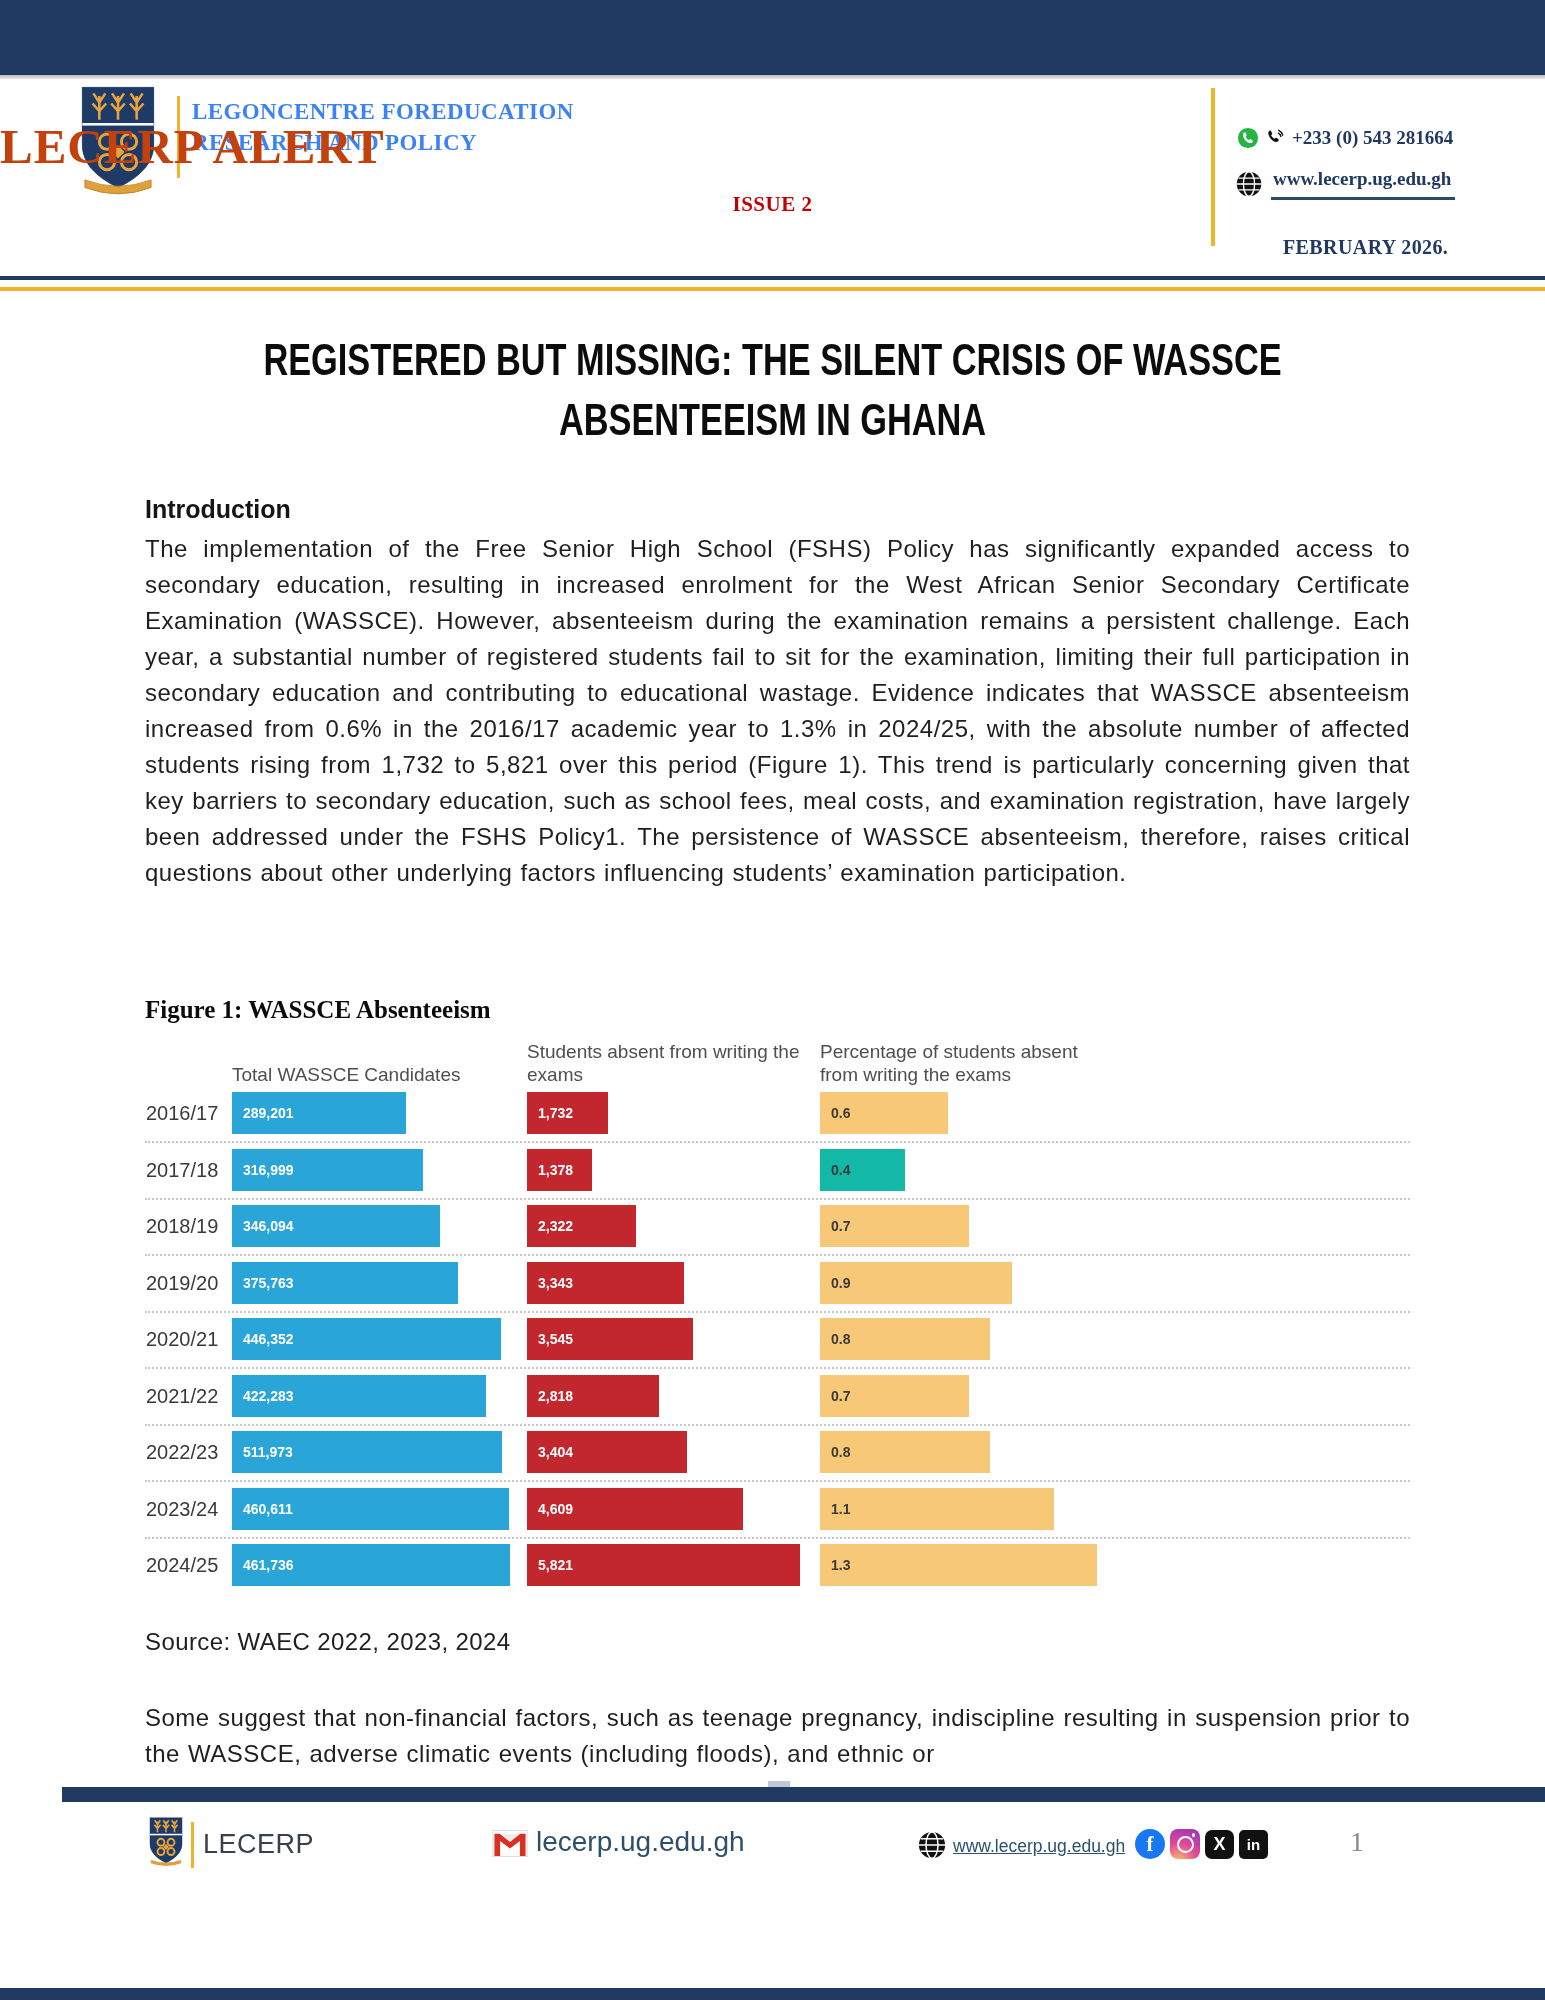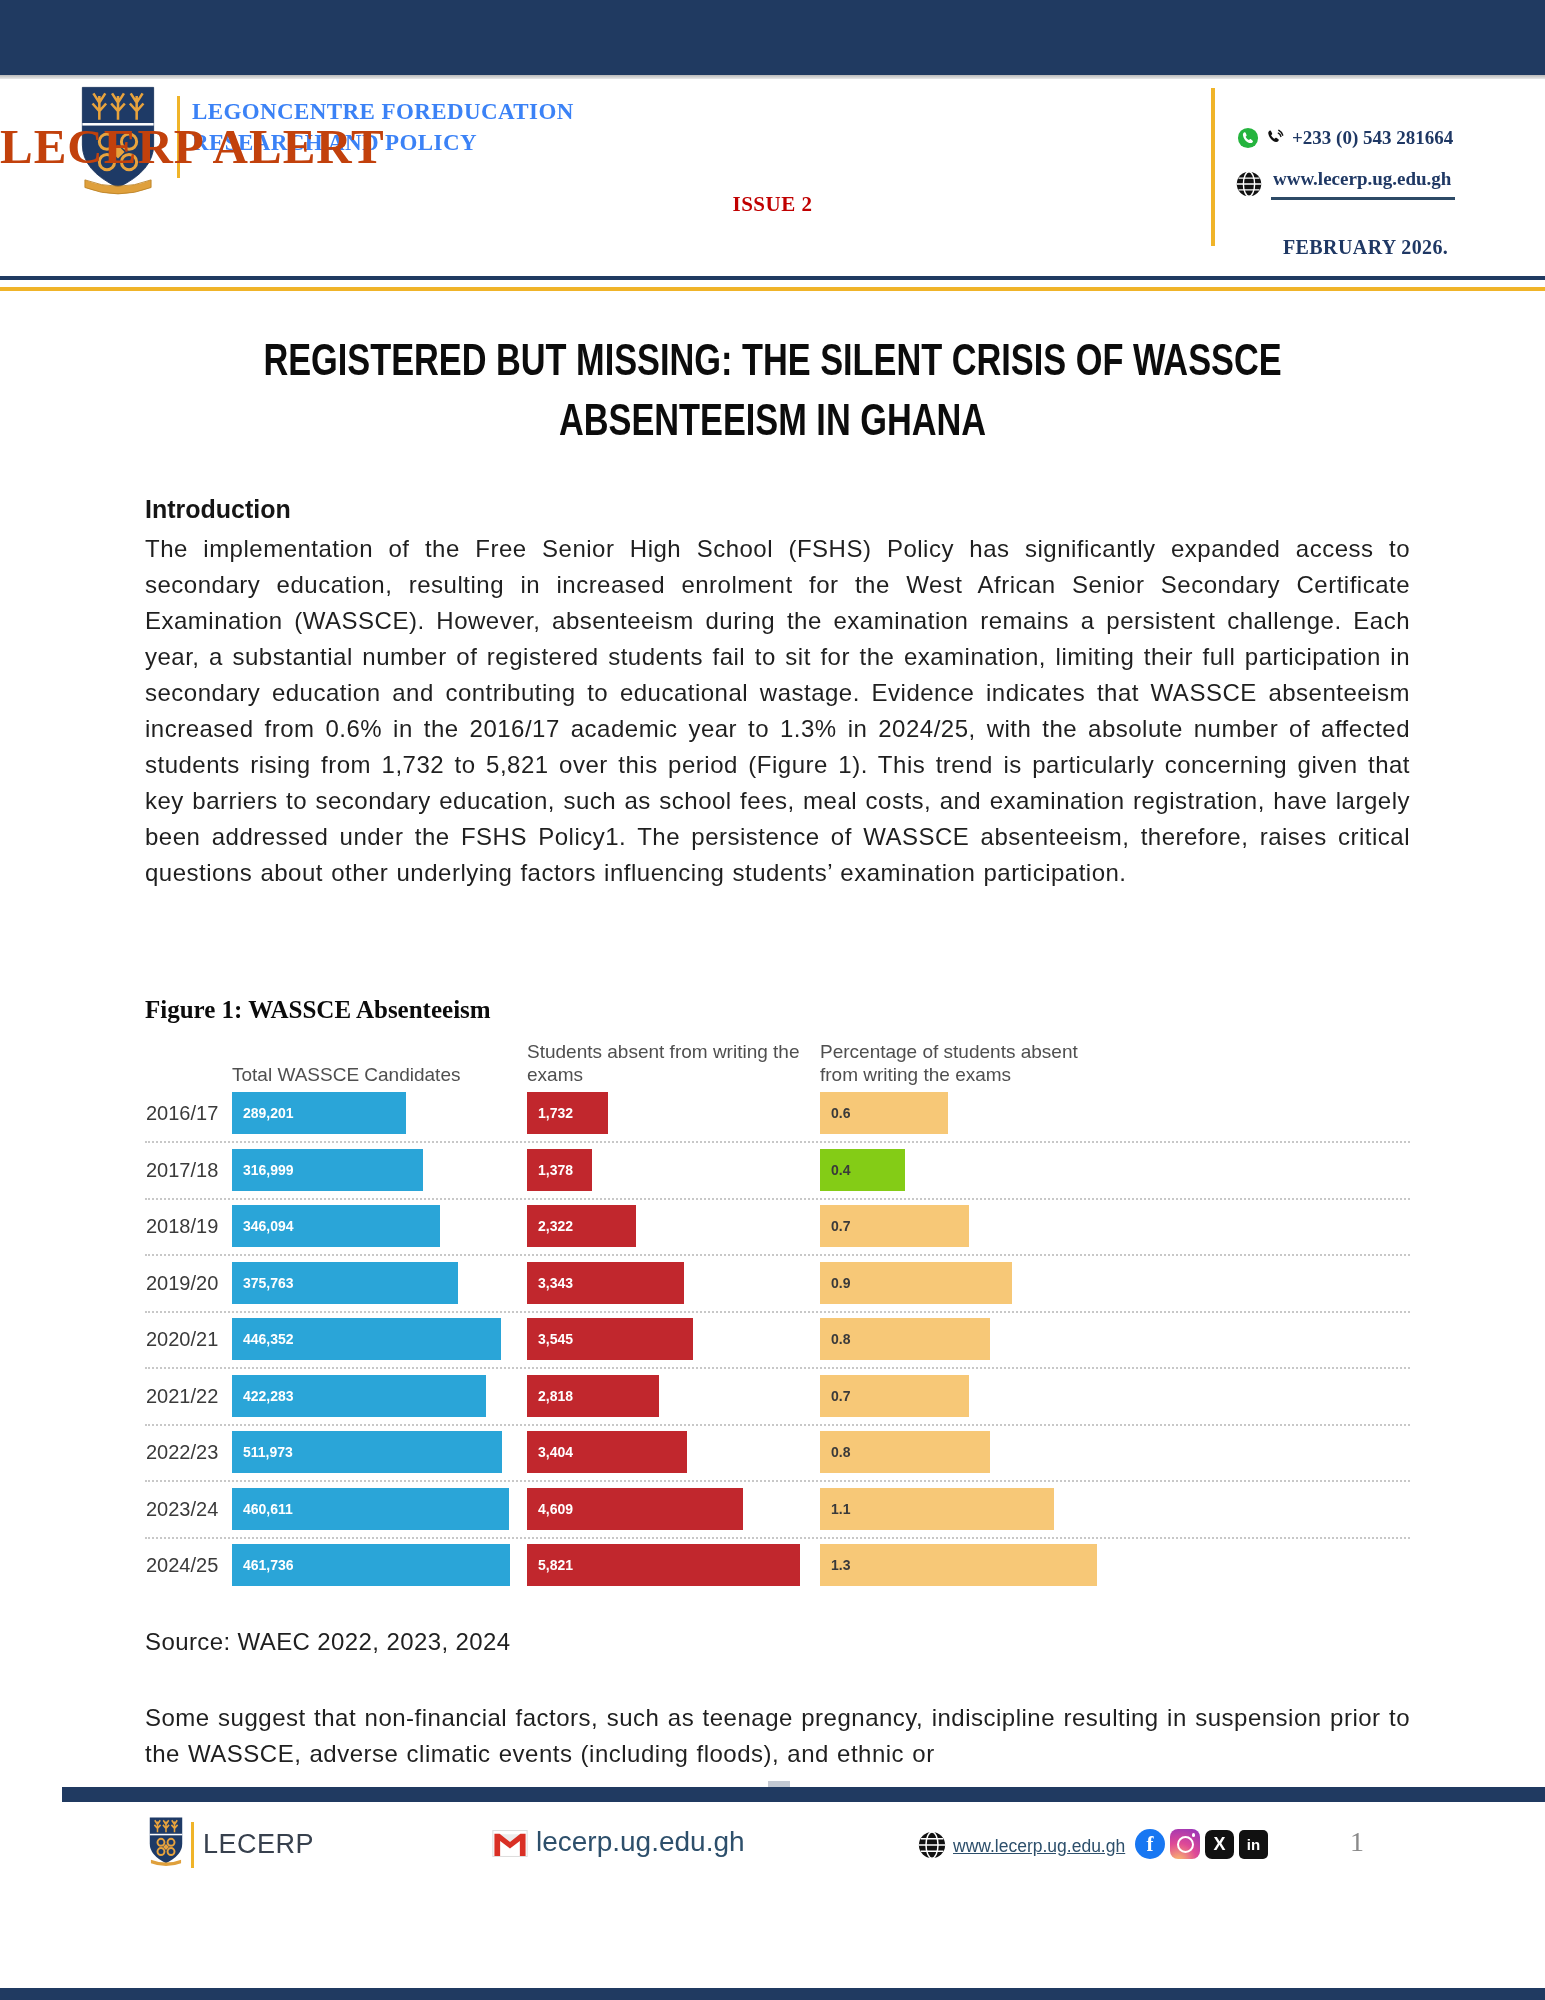--- a/index.html
+++ b/index.html
@@ -175,21 +175,21 @@
         </div>
         <div class="crow">
           <div class="ylab">2017/18</div>
           <div class="track t0">
             <div class="bar" style="width: 68.6537%; background: rgb(42, 165, 216); color: rgb(255, 255, 255);">316,999</div>
           </div>
           <div class="track t1">
             <div class="bar" style="width: 23.6729%; background: rgb(193, 39, 45); color: rgb(255, 255, 255);">1,378</div>
           </div>
           <div class="track t2">
-            <div class="bar" style="width: 30.7692%; background: #84cc16; color: rgb(58, 58, 58);">0.4</div>
+            <div class="bar" style="width: 30.7692%; background: #14b8a6; color: rgb(58, 58, 58);">0.4</div>
           </div>
           <div class="sep"></div>
         </div>
         <div class="crow">
           <div class="ylab">2018/19</div>
           <div class="track t0">
             <div class="bar" style="width: 74.955%; background: rgb(42, 165, 216); color: rgb(255, 255, 255);">346,094</div>
           </div>
           <div class="track t1">
             <div class="bar" style="width: 39.8901%; background: rgb(193, 39, 45); color: rgb(255, 255, 255);">2,322</div>

